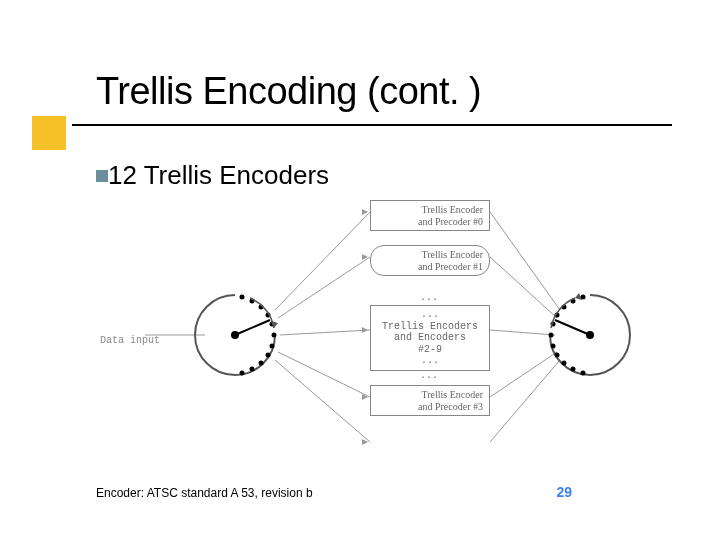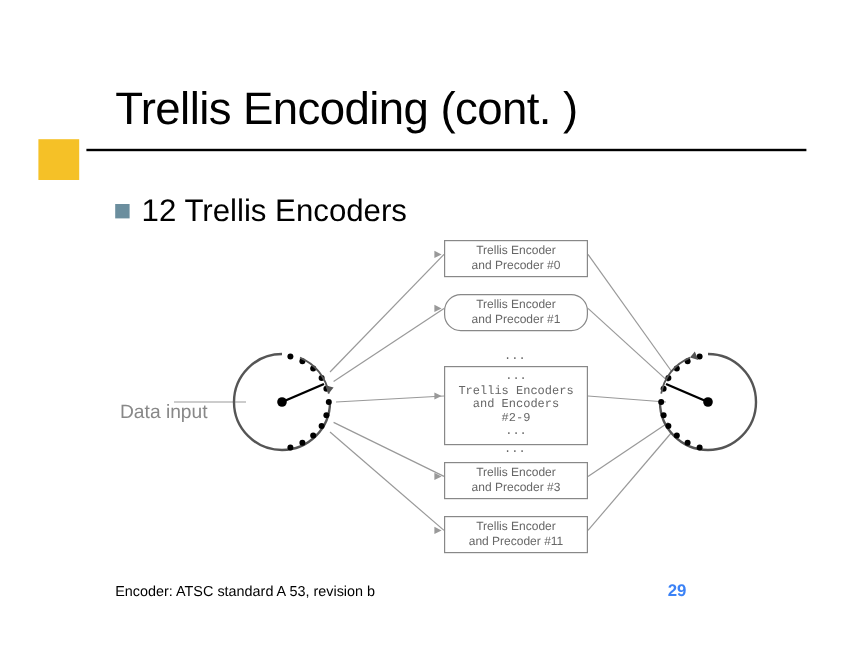--- a/index.html
+++ b/index.html
@@ -6,45 +6,45 @@
   html, body { width: 720px; height: 540px; background: #fff; font-family: Verdana, Geneva, sans-serif; overflow: hidden; }
   .slide { position: relative; width: 612px; height: 540px; }
 
   
   .header { position: absolute; left: 0; top: 52px; width: 720px; height: 80px; }
   .header-rule { position: absolute; left: 72px; top: 72px; width: 600px; height: 2px; background: #000; }
   .accent-block { position: absolute; left: 32px; top: 64px; width: 34px; height: 34px; background: #f5c127; z-index: 1; }
   .title-text { position: absolute; left: 96px; top: 18px; font-size: 38px; color: #000; z-index: 2; letter-spacing: -0.5px; }
 
   
-  .bullet-row { position: absolute; left: 96px; top: 160px; display: flex; align-items: center; gap: 10px; }
+  .bullet-row { position: absolute; left: 96px; top: 160px; display: flex; align-items: center; gap: 0; }
   .bullet-square { width: 12px; height: 12px; background: #6b8e9e; flex: none; }
   .bullet-text { font-size: 26px; color: #000; }
 
   
   .diagram { position: absolute; left: 100px; top: 200px; width: 520px; height: 280px; }
 
   
-  .enc-box { position: absolute; border: 1px solid #888; background: #fff; font-family: Liberation Sans, sans-serif; font-size: 10px; color: #666; line-height: 1.15; padding: 3px 6px; text-align: center; white-space: pre; }
+  .enc-box { position: absolute; border: 1px solid #888; background: #fff; font-family: Liberation Serif, serif; font-size: 10px; color: #666; line-height: 1.15; padding: 3px 6px; text-align: right; white-space: pre; }
   .enc-box.b0 { left: 270px; top: 0px;   width: 120px; }
   .enc-box.b1 { left: 270px; top: 45px;  width: 120px; border-radius: 14px; }
   .enc-box.bmid { left: 270px; top: 105px; width: 120px; text-align: center; font-family: "Courier New", monospace; }
   .enc-box.b10{ left: 270px; top: 185px; width: 120px; }
   .enc-box.b11{ left: 270px; top: 230px; width: 120px; }
   .dots-between { position: absolute; left: 320px; top: 92px; font-family: "Courier New", monospace; font-size: 10px; color: #666; }
   .dots-between2 { position: absolute; left: 320px; top: 170px; font-family: "Courier New", monospace; font-size: 10px; color: #666; }
 
   
   .switch { position: absolute; width: 90px; height: 90px; }
   .switch.left  { left: 90px;  top: 90px; }
   .switch.right { left: 445px; top: 90px; }
   .switch svg { width: 90px; height: 90px; overflow: visible; }
 
   
-  .data-input { position: absolute; left: 0px; top: 135px; font-family: Liberation Sans, sans-serif; font-size: 16px; color: #888; }
+  .data-input { position: absolute; left: 0px; top: 135px; font-family: Liberation Mono, monospace; font-size: 10px; color: #888; }
 
   
   .wires { position: absolute; left: 0; top: 0; width: 520px; height: 280px; }
 
   
   .footer-left { position: absolute; left: 96px; bottom: 40px; font-size: 12px; color: #000; }
   .pagenum { position: absolute; right: 40px; bottom: 40px; font-size: 14px; color: #3b82f6; font-weight: bold; }
 </style>
 </head>
 <body>
@@ -104,22 +104,20 @@
 <span>Trellis Encoders</span>
 <span>and Encoders</span>
 <span>#2-9</span>
 <span>...</span></div>
 
     <div class="dots-between2">...</div>
 
     <div class="enc-box b10"><span>Trellis Encoder</span>
 <span>and Precoder</span> <span>#3</span></div>
 
-    <div class="enc-box b11"><span>Trellis Encoder</span>
-<span>and Precoder</span> <span>#11</span></div>
 
     <div class="switch left">
       <svg viewBox="0 0 90 90">
         <path d="M45 5 A40 40 0 1 0 85 45" fill="none" stroke="#555" stroke-width="2"></path>
 
         <g fill="#000">
           <circle cx="45" cy="45" r="4"></circle>
           <circle cx="78" cy="25" r="2.5"></circle>
           <circle cx="82" cy="34" r="2.5"></circle>
           <circle cx="84" cy="45" r="2.5"></circle>

